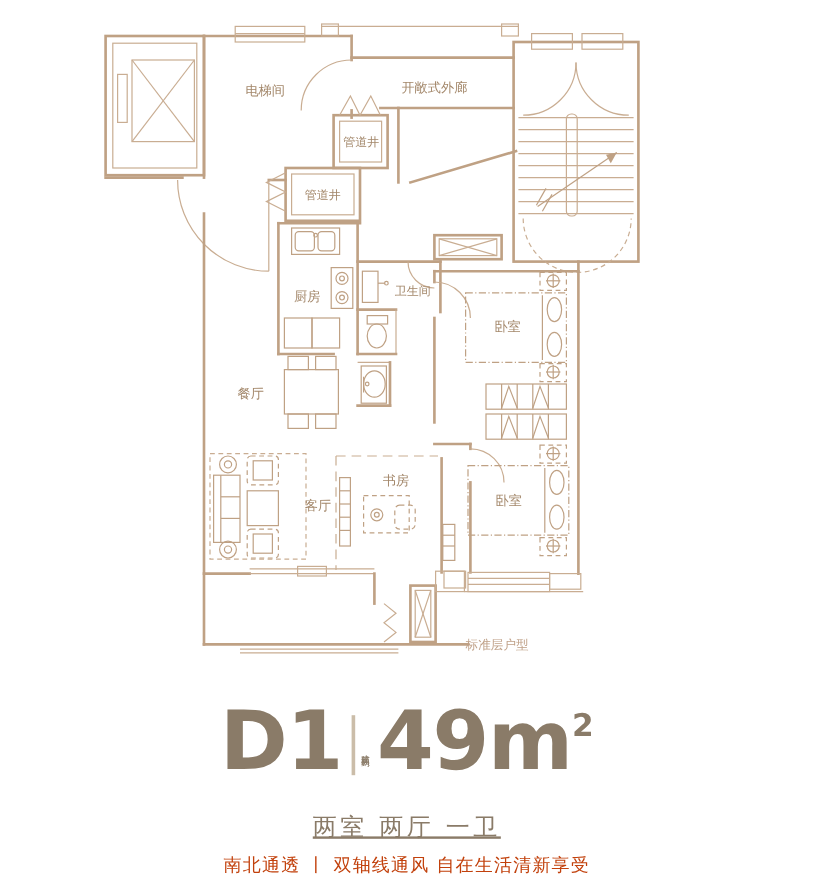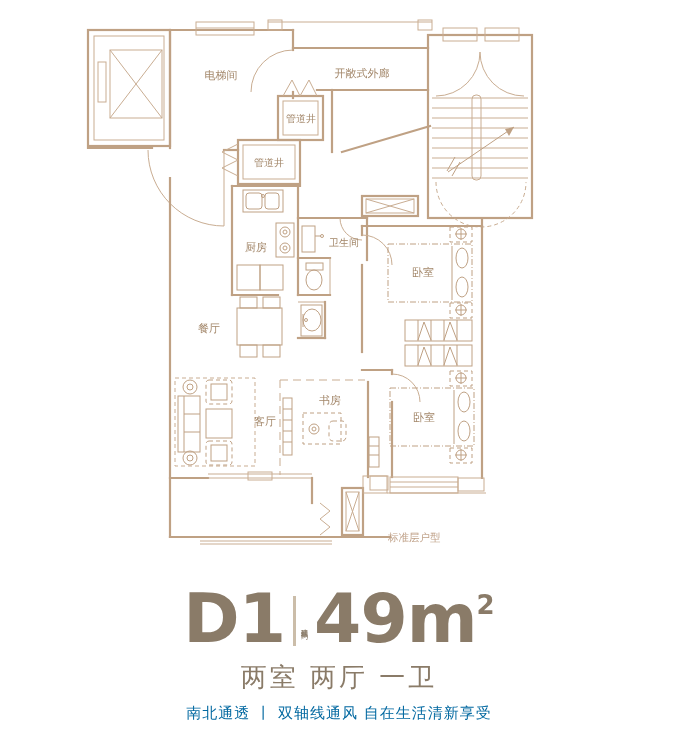--- a/index.html
+++ b/index.html
@@ -15,22 +15,22 @@
   .lbl{fill:#a3876a;font-size:11px;text-anchor:middle;font-family:"DejaVu Sans",sans-serif;}
   .lblsm{font-size:10px;}
   .cap{fill:#bfa087;font-size:10.5px;text-anchor:start;font-family:"DejaVu Sans",sans-serif;}
   
   .info{position:absolute;left:0;top:590px;width:678px;text-align:center;}
   .title-row{display:flex;align-items:flex-end;justify-content:center;color:#8a7b68;}
   .unit,.area{font-size:68px;line-height:58px;font-weight:bold;letter-spacing:-1px;}
   .divider{width:3px;height:50px;background:#cbbda9;margin:0 4px 2px 8px;align-self:flex-end;}
   .area-prefix{writing-mode:vertical-rl;font-size:7px;line-height:8px;color:#8a7b68;height:38px;margin:0 6px 4px 0;align-self:flex-end;letter-spacing:1px;}
   .area-sup{font-size:26px;font-weight:bold;line-height:1;align-self:flex-start;margin-top:2px;}
-  .layout-row{margin-top:12px;font-size:26px;letter-spacing:3px;color:#8a7b68;}
-  .tagline-row{margin-top:9px;font-size:15px;letter-spacing:1px;color:#0369a1;}
+  .layout-row{margin-top:28px;font-size:20px;letter-spacing:3px;color:#8a7b68;text-decoration:underline;}
+  .tagline-row{margin-top:9px;font-size:15px;letter-spacing:1px;color:#c2410c;}
 </style>
 </head>
 <body>
 
 <div class="page">
 
   <svg width="678" height="565" viewBox="0 0 678 565">
 
     <g>
       <rect x="88" y="30" width="82" height="116" class="w"></rect>

